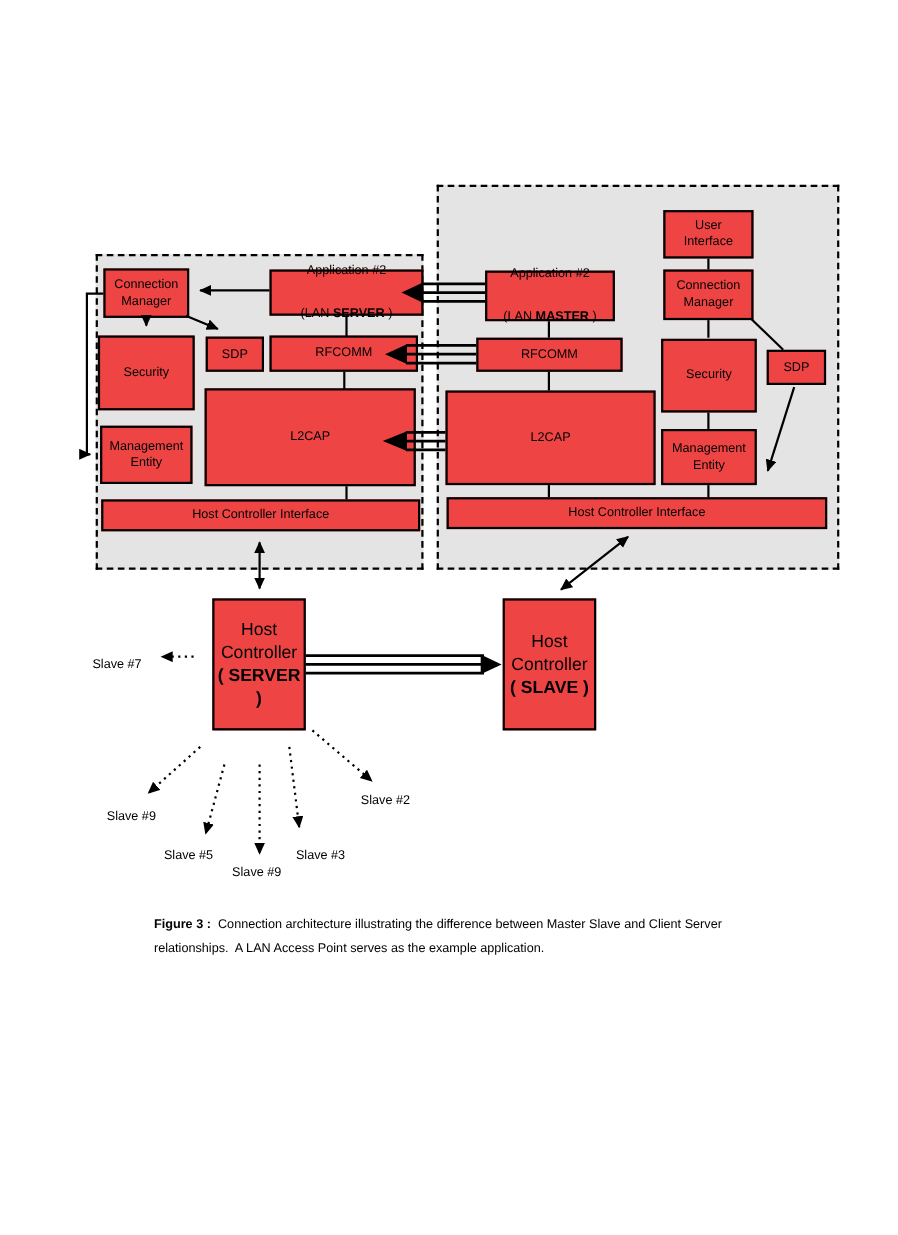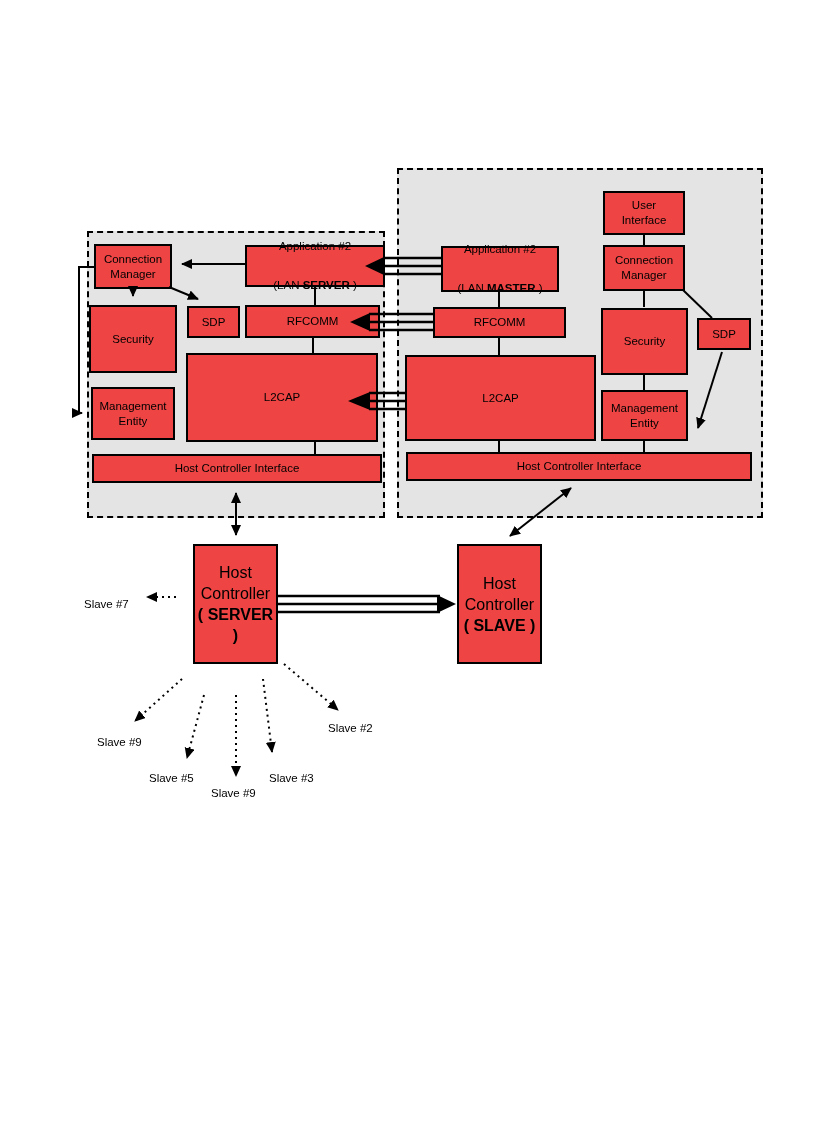--- a/index.html
+++ b/index.html
@@ -151,20 +151,21 @@
     <span class="b">( SLAVE )</span>
   </div>
 
   <div class="slave-label" style="left:84px;top:598px;">Slave #7</div>
   <div class="slave-label" style="left:97px;top:736px;">Slave #9</div>
   <div class="slave-label" style="left:149px;top:772px;">Slave #5</div>
   <div class="slave-label" style="left:211px;top:787px;">Slave #9</div>
   <div class="slave-label" style="left:269px;top:772px;">Slave #3</div>
   <div class="slave-label" style="left:328px;top:722px;">Slave #2</div>
 
+  <div class="caption"><span class="cap-label">Figure 3 :</span><span>  Connection architecture illustrating the difference between Master Slave and Client Server</span><br><span>relationships.  A LAN Access Point serves as the example application.</span></div>
 
   <svg class="overlay" width="816" height="1123" viewBox="0 0 816 1123">
     <defs>
       <marker id="arw" markerUnits="userSpaceOnUse" markerWidth="13" markerHeight="11" refX="10" refY="5" orient="auto-start-reverse">
         <path d="M0,0 L11,5 L0,10 Z" fill="#000"></path>
       </marker>
     </defs>
 
     <g stroke="#000" stroke-width="2" fill="none">
 

